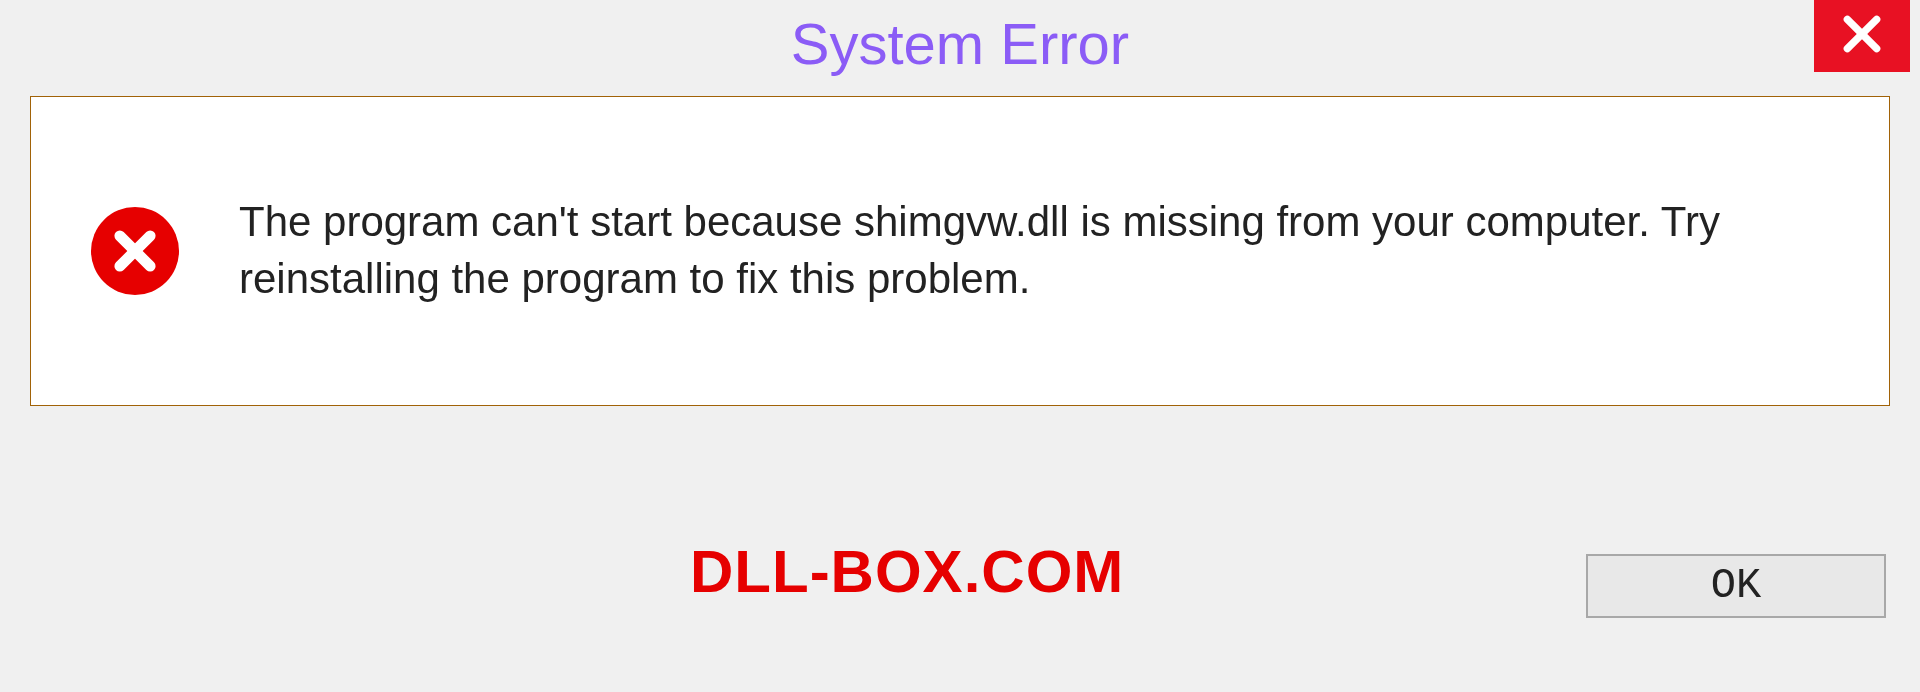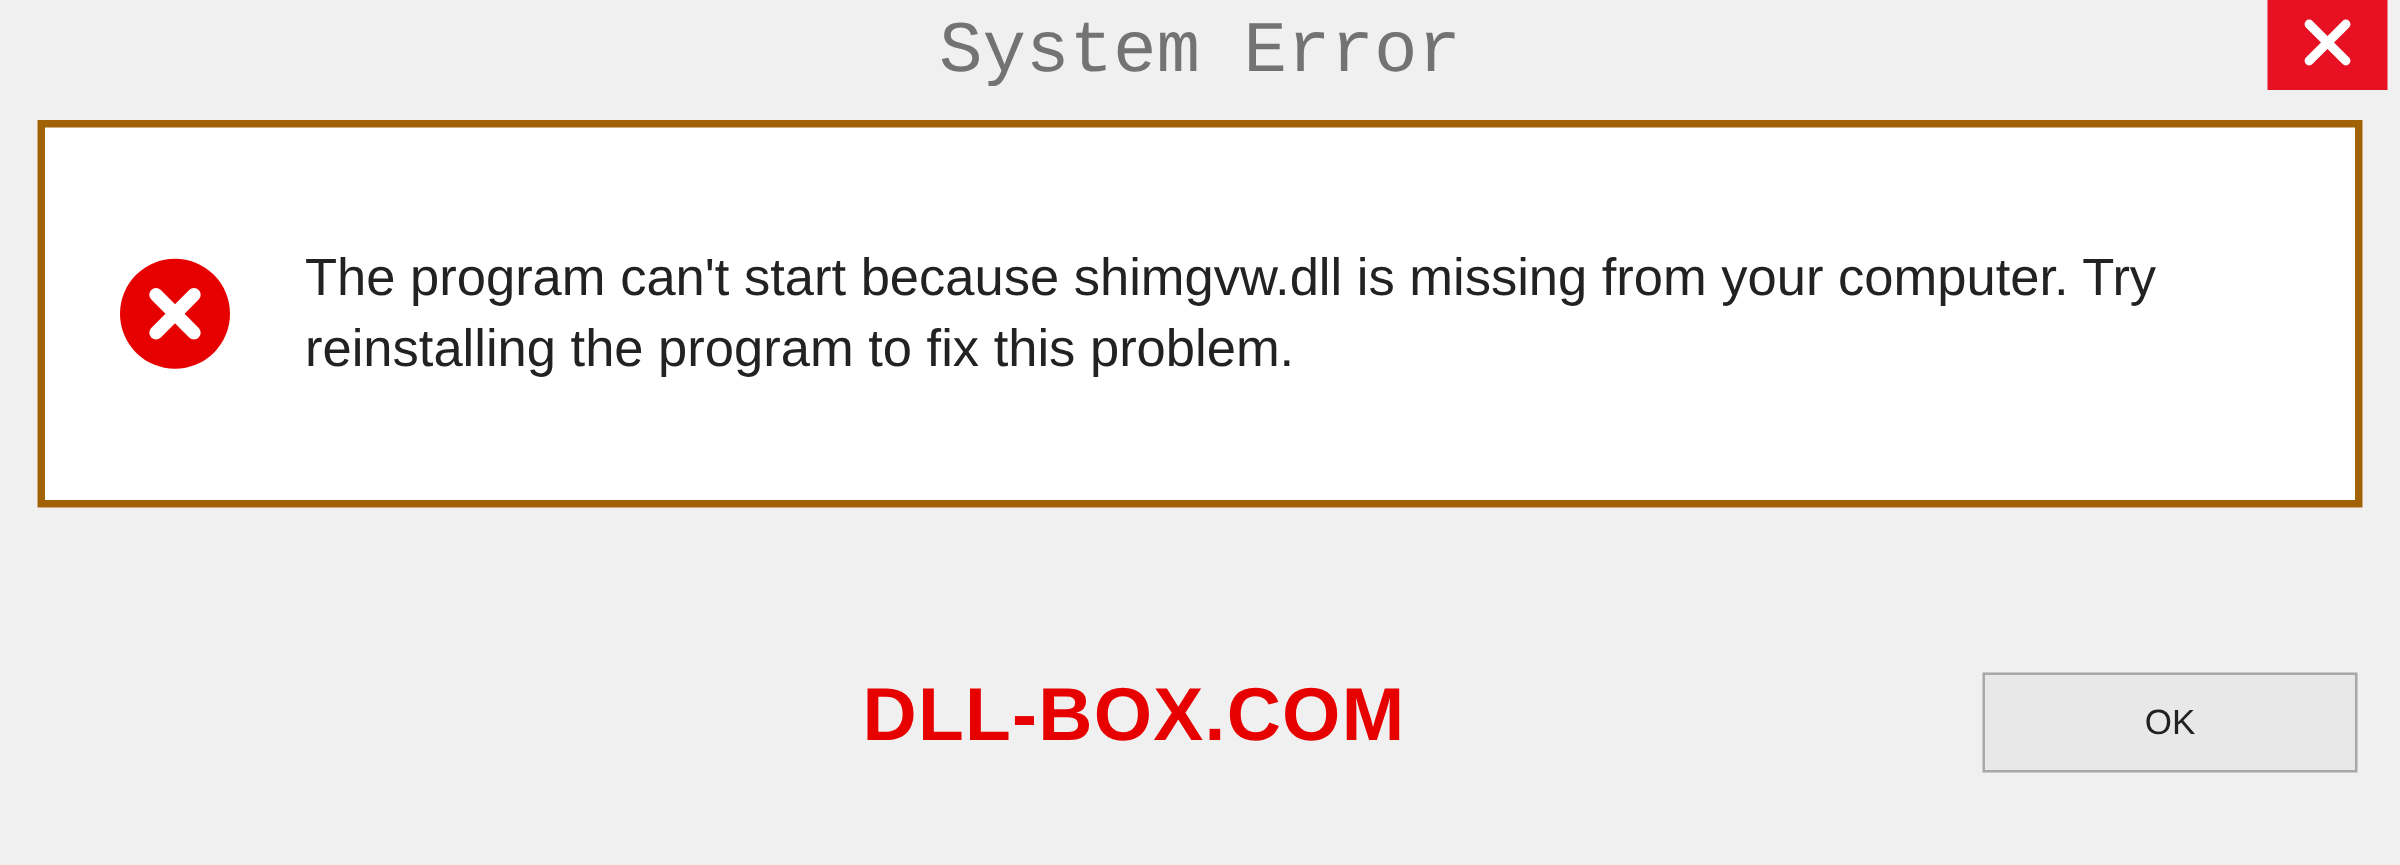--- a/index.html
+++ b/index.html
@@ -23,43 +23,42 @@
     .titlebar {
       position: relative;
       height: 96px;
       display: flex;
       align-items: flex-start;
       justify-content: center;
     }
     .title {
       font-size: 58px;
       font-weight: 400;
-      color: #737373;
+      color: #8b5cf6;
       padding-top: 10px;
-      font-family: Liberation Mono, monospace;
     }
     .close-btn {
       position: absolute;
       top: 0;
       right: 10px;
       width: 96px;
       height: 72px;
       background: #e81123;
       display: flex;
       align-items: center;
       justify-content: center;
       cursor: pointer;
     }
     .close-btn svg {
       width: 44px;
       height: 44px;
     }
     .content-area {
       background: #ffffff;
-      border: 6px solid #a16207;
+      border: 1px solid #a16207;
       margin: 0 30px 0 30px;
       height: 310px;
       display: flex;
       align-items: center;
       padding: 0 60px;
     }
     .error-icon {
       width: 88px;
       height: 88px;
       border-radius: 50%;
@@ -93,30 +92,30 @@
       font-weight: 800;
       color: #e60000;
       letter-spacing: 1px;
       font-family: Arial, sans-serif;
     }
     .ok-btn {
       position: absolute;
       right: 34px;
       bottom: 68px;
       width: 300px;
-      height: 80px;
+      height: 64px;
       background: #e8e8e8;
       border: 2px solid #a8a8a8;
-      font-size: 28px;
+      font-size: 42px;
       color: #222;
       display: flex;
       align-items: center;
       justify-content: center;
       cursor: pointer;
-      font-family: Liberation Sans, sans-serif;
+      font-family: Liberation Mono, monospace;
     }
   </style>
 </head>
 <body>
 
 <div class="dialog">
   <div class="titlebar">
     <div class="title">System Error</div>
     <div class="close-btn">
       <span>

